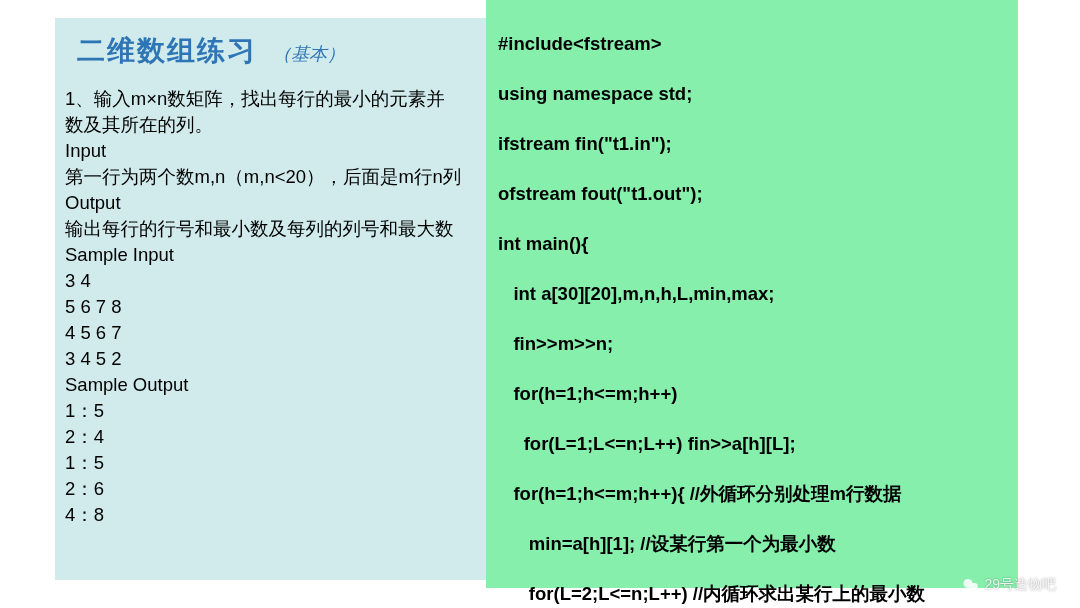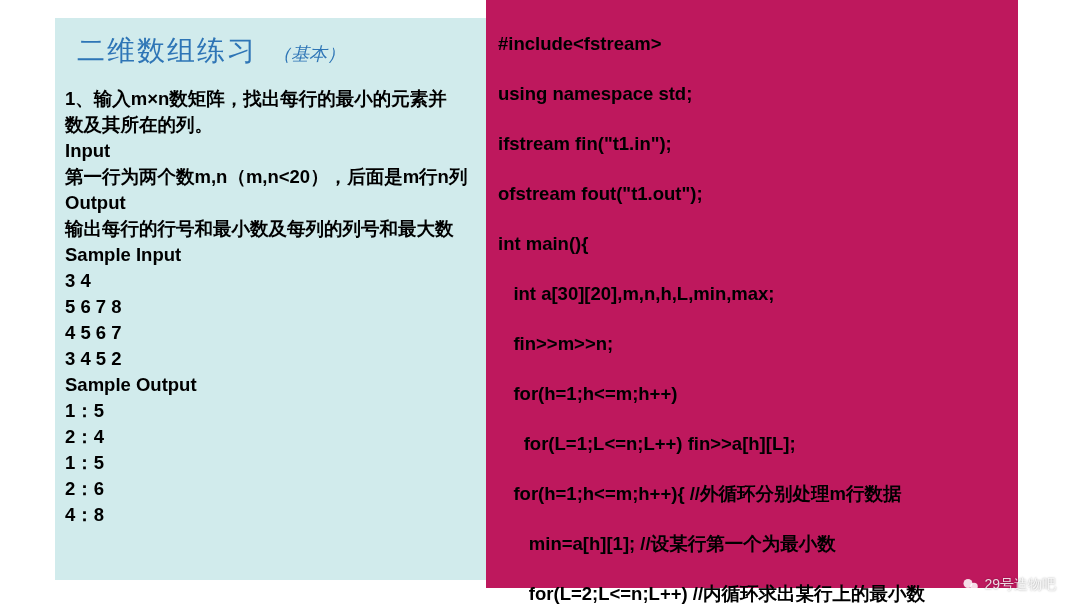--- a/index.html
+++ b/index.html
@@ -26,28 +26,28 @@
     height: 562px;
     background: #d1ebec;
     box-sizing: border-box;
   }
   .right-panel {
     position: absolute;
     left: 486px;
     top: 0px;
     width: 532px;
     height: 588px;
-    background: #be185d;
+    background: #86efac;
     box-sizing: border-box;
     padding: 6px 0 0 12px;
   }
   .title {
     color: #2e75b6;
     font-size: 28px;
-    font-weight: 400;
+    font-weight: 700;
     letter-spacing: 2px;
     position: absolute;
     left: 22px;
     top: 14px;
   }
   .subtitle {
     color: #2e75b6;
     font-size: 18px;
     font-weight: 400;
     position: absolute;
@@ -56,21 +56,21 @@
     font-style: italic;
   }
   .problem {
     position: absolute;
     left: 10px;
     top: 68px;
     width: 430px;
     color: #000;
     font-size: 18.5px;
     line-height: 26px;
-    font-weight: 700;
+    font-weight: 400;
   }
   .problem .line {
     white-space: pre;
   }
   .code {
     color: #000;
     font-size: 18.5px;
     line-height: 25px;
     font-weight: 700;
     white-space: pre;

